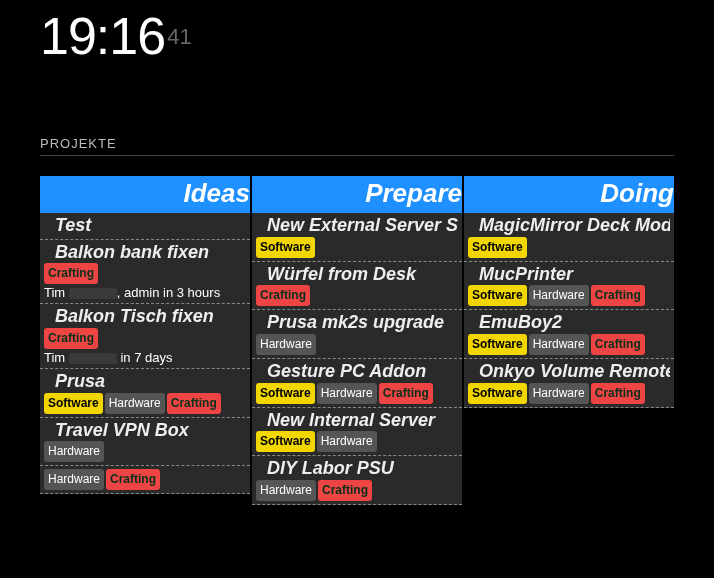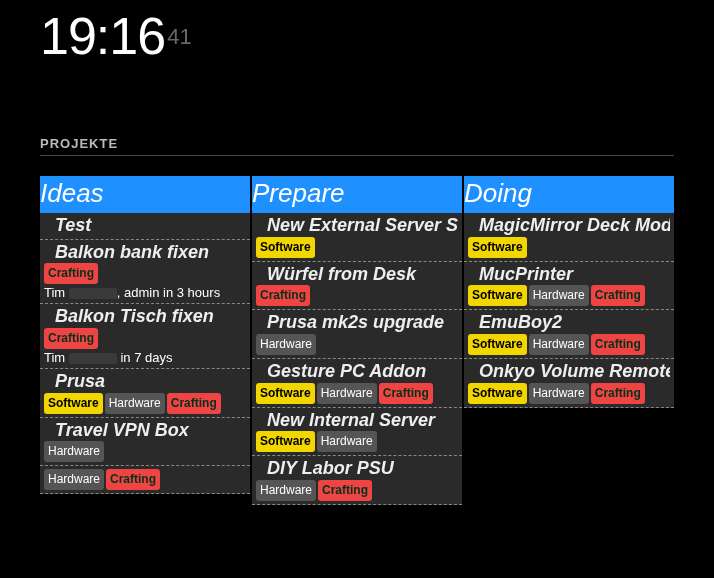--- a/index.html
+++ b/index.html
@@ -30,38 +30,38 @@
   }
   .section {
     margin: 70px 40px 0 40px;
   }
   .section-title {
     font-size: 13px;
     letter-spacing: 1px;
     color: #bbb;
     padding-bottom: 4px;
     border-bottom: 1px solid #444;
-    font-weight: 700;
+    font-weight: 400;
   }
   .board {
     display: flex;
     gap: 2px;
     margin-top: 20px;
   }
   .col {
     flex: 1 1 0;
     min-width: 0;
   }
   .col-header {
     background: #1E90FF;
     color: #fff;
     font-size: 26px;
-    font-weight: 400;
+    font-weight: 700;
     font-style: italic;
-    text-align: left;
+    text-align: right;
     padding: 2px 0 4px 0;
   }
   .card {
     background: #2a2a2a;
     border-bottom: 1px dashed #888;
     padding: 2px 4px 3px 4px;
   }
   .card:last-child { border-bottom: 1px dashed #888; }
   .card-title {
     font-size: 18px;

